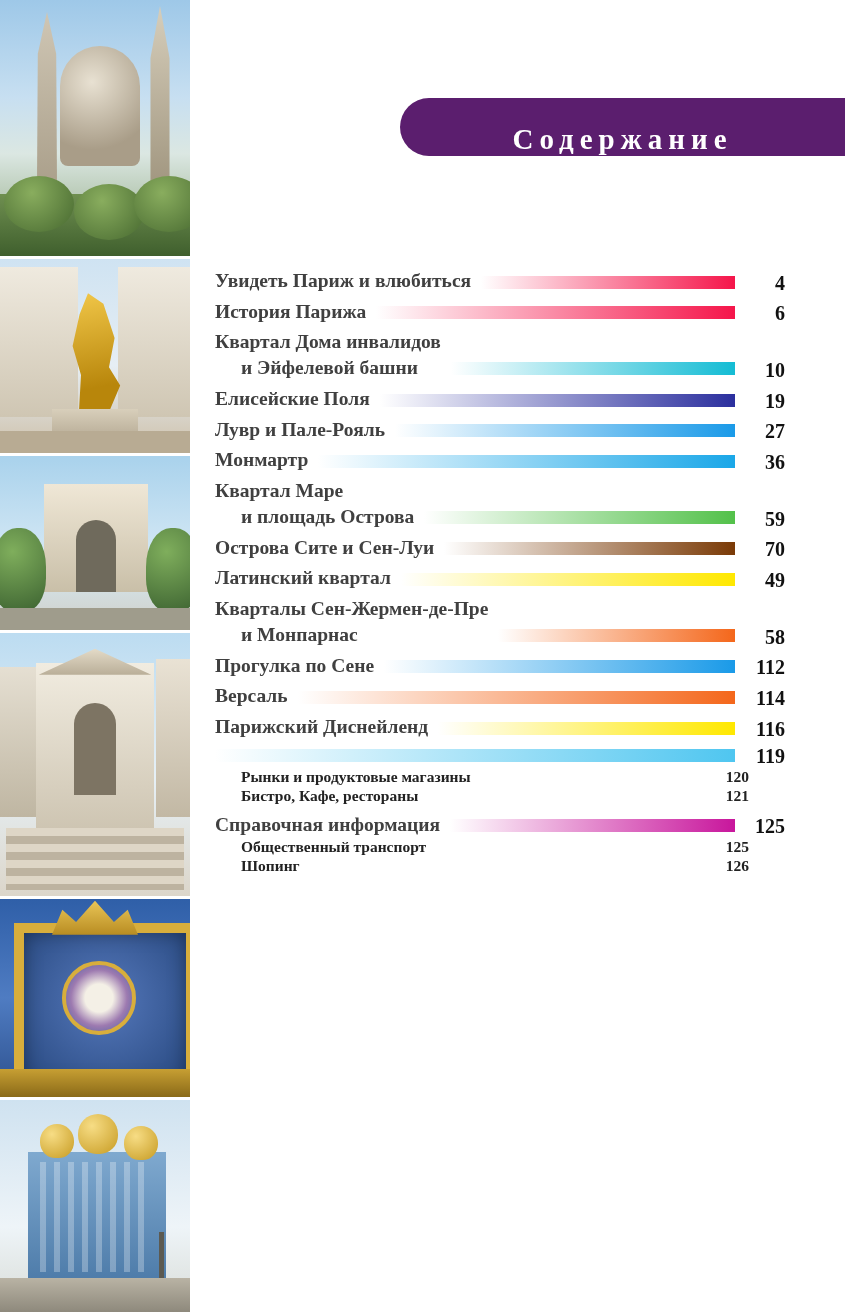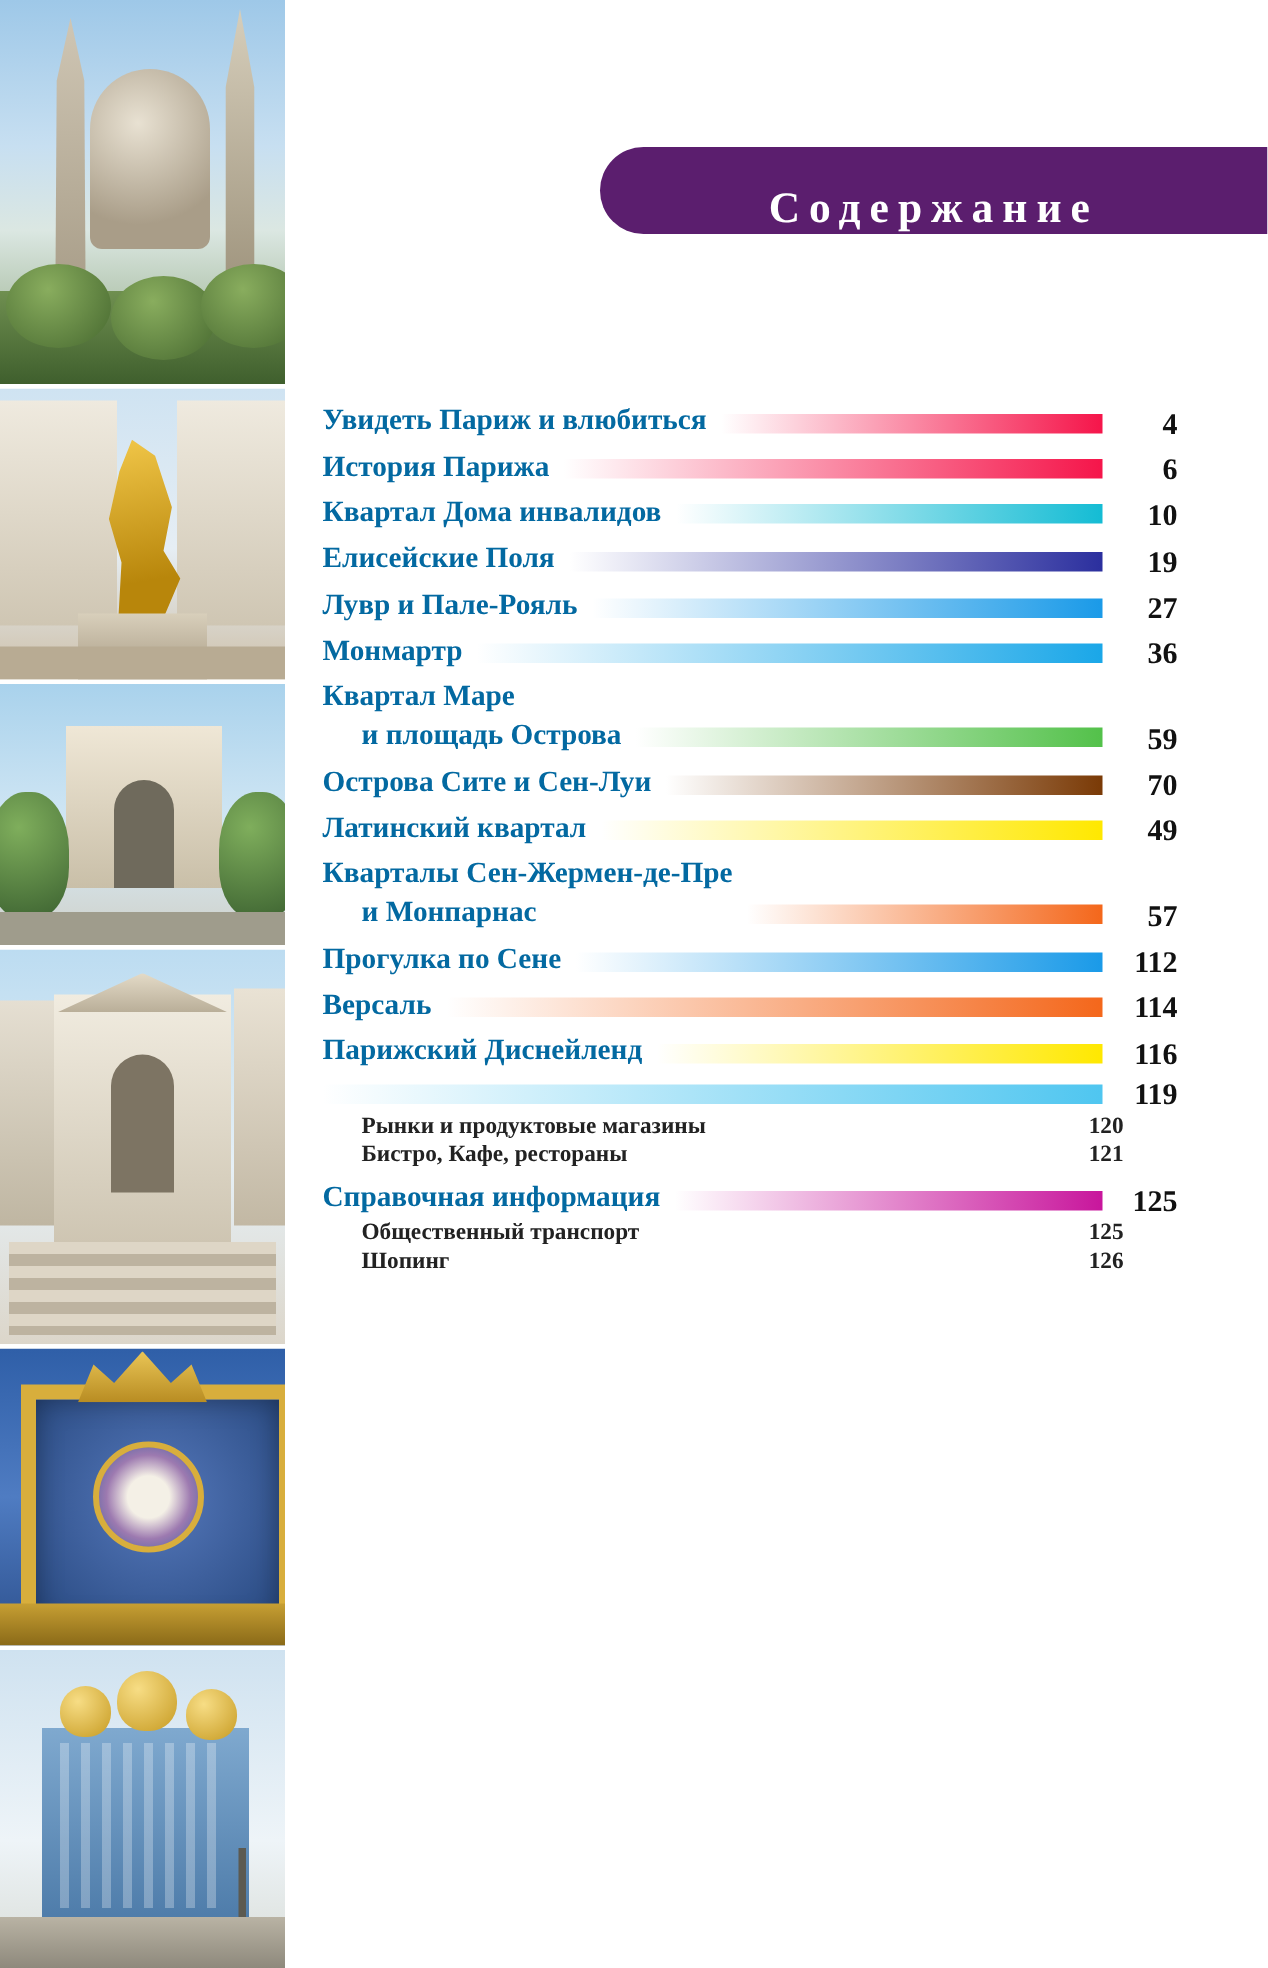--- a/index.html
+++ b/index.html
@@ -216,21 +216,21 @@
     margin-bottom: 5px;
   }
   .entry-line {
     display: flex;
     align-items: flex-end;
     width: 100%;
   }
   .entry-label {
     font-size: 19.5px;
     font-weight: bold;
-    color: #0369a1;
+    color: #404040;
     white-space: nowrap;
     line-height: 1.32;
     padding-right: 10px;
   }
   .entry-label .l2 {
     display: block;
     padding-left: 26px;
   }
   .rule {
     flex: 1 1 auto;
@@ -343,21 +343,21 @@
       </div>
       <div class="entry">
         <div class="entry-line">
           <div class="entry-label"><span>История Парижа</span></div>
           <div class="rule" style="background: linear-gradient(90deg, rgb(255, 255, 255) 0%, rgb(245, 21, 74) 100%);"></div>
           <div class="entry-page">6</div>
         </div>
       </div>
       <div class="entry two-line">
         <div class="entry-line">
-          <div class="entry-label"><span>Квартал Дома инвалидов</span></div>
+          <div class="entry-label"><span>Квартал Дома инвалидов</span><span class="l2">и Эйфелевой башни</span></div>
           <div class="rule" style="background: linear-gradient(90deg, rgb(255, 255, 255) 0%, rgb(20, 188, 212) 100%);"></div>
           <div class="entry-page">10</div>
         </div>
       </div>
       <div class="entry">
         <div class="entry-line">
           <div class="entry-label"><span>Елисейские Поля</span></div>
           <div class="rule" style="background: linear-gradient(90deg, rgb(255, 255, 255) 0%, rgb(43, 47, 158) 100%);"></div>
           <div class="entry-page">19</div>
         </div>
@@ -394,21 +394,21 @@
         <div class="entry-line">
           <div class="entry-label"><span>Латинский квартал</span></div>
           <div class="rule" style="background: linear-gradient(90deg, rgb(255, 255, 255) 0%, rgb(255, 232, 0) 100%);"></div>
           <div class="entry-page">49</div>
         </div>
       </div>
       <div class="entry two-line">
         <div class="entry-line">
           <div class="entry-label"><span>Кварталы Сен-Жермен-де-Пре</span><span class="l2">и Монпарнас</span></div>
           <div class="rule" style="background: linear-gradient(90deg, rgb(255, 255, 255) 0%, rgb(244, 103, 27) 100%);"></div>
-          <div class="entry-page">57</div>
+          <div class="entry-page">58</div>
         </div>
       </div>
       <div class="entry">
         <div class="entry-line">
           <div class="entry-label"><span>Прогулка по Сене</span></div>
           <div class="rule" style="background: linear-gradient(90deg, rgb(255, 255, 255) 0%, rgb(26, 154, 232) 100%);"></div>
           <div class="entry-page">112</div>
         </div>
       </div>
       <div class="entry">

